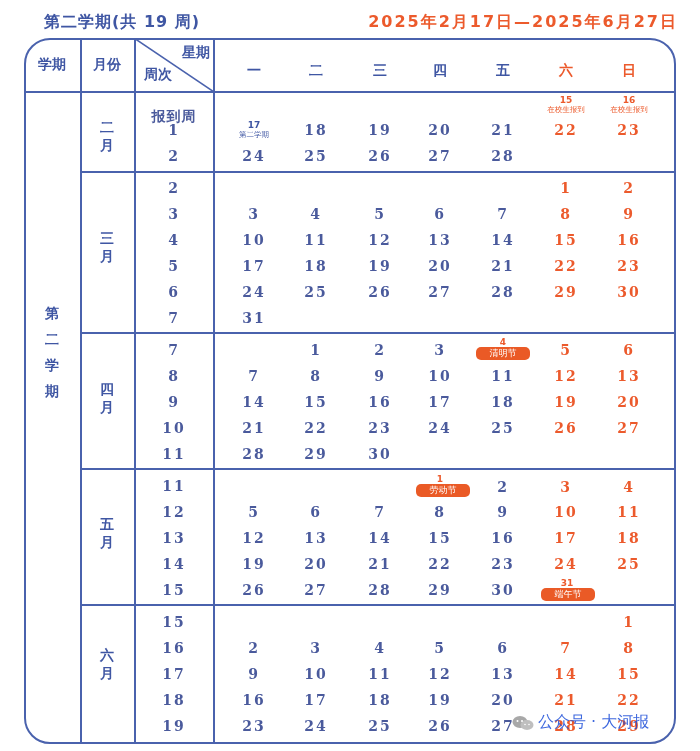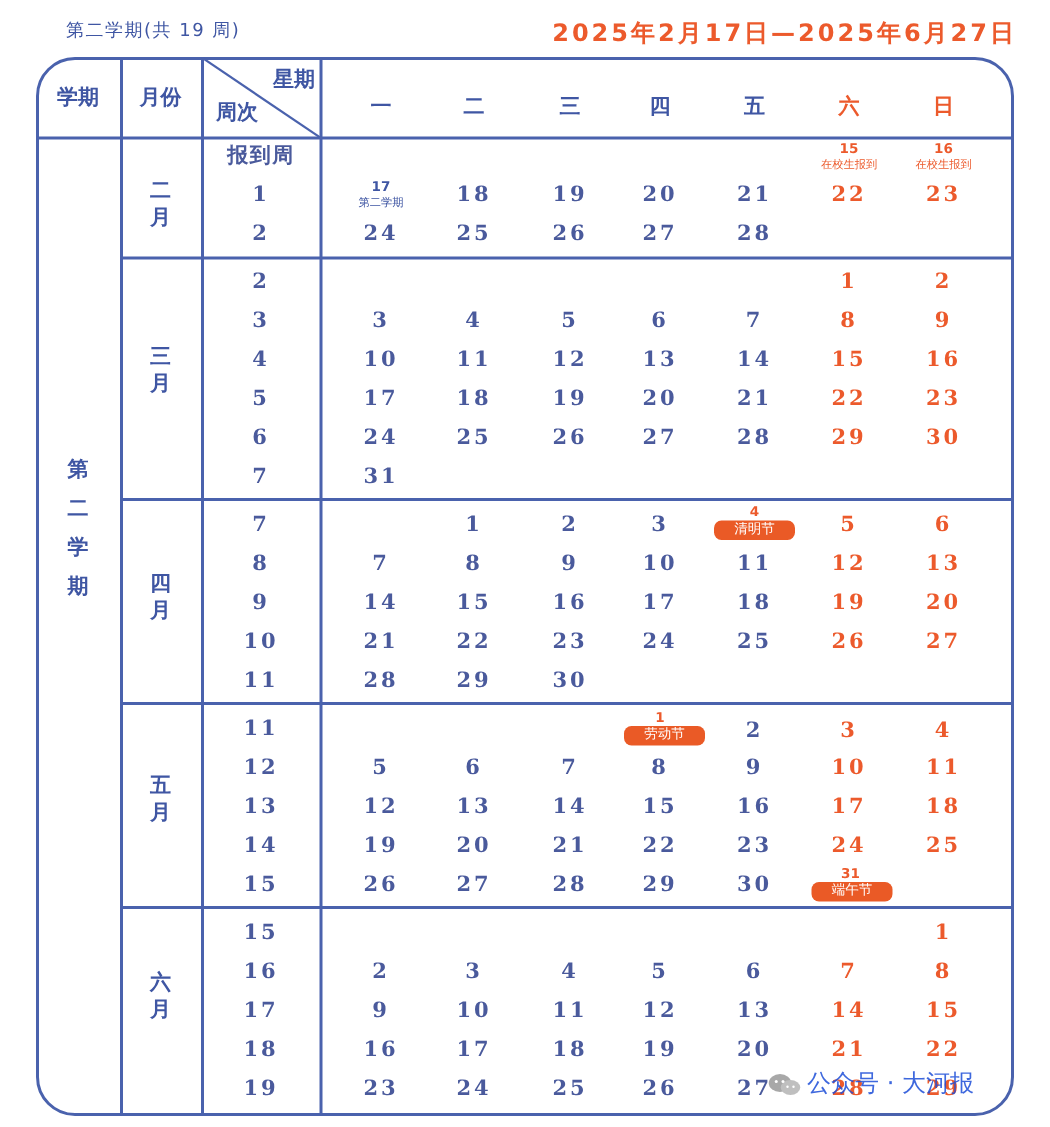--- a/index.html
+++ b/index.html
@@ -1,29 +1,29 @@
 <!DOCTYPE html>
 <html><head>
 <meta charset="utf-8">
 <style>
   html,body{margin:0;padding:0;background:#ffffff;}
   body{width:700px;height:751px;position:relative;overflow:hidden;font-family:"DejaVu Serif","Liberation Serif",serif;color:#3f56a3;}
-  .title-left{position:absolute;left:44px;top:12px;font-family:"DejaVu Sans","Liberation Sans",sans-serif;font-weight:normal;font-size:12px;color:#3f56a3;letter-spacing:1px;}
+  .title-left{position:absolute;left:44px;top:12px;font-family:"DejaVu Sans","Liberation Sans",sans-serif;font-weight:bold;font-size:16px;color:#3f56a3;letter-spacing:1px;}
   .title-right{position:absolute;right:22px;top:12px;font-family:"DejaVu Sans","Liberation Sans",sans-serif;font-weight:bold;font-size:16px;color:#ec5a2c;letter-spacing:2px;}
   .table{position:absolute;left:24px;top:38px;width:652px;height:706px;border:2.5px solid #4a62ad;border-radius:26px;box-sizing:border-box;}
   .vline{position:absolute;width:1.5px;background:#4a62ad;}
   .hline{position:absolute;height:1.5px;background:#4a62ad;}
   .hdr{position:absolute;font-family:"DejaVu Sans","Liberation Sans",sans-serif;font-weight:bold;font-size:14px;color:#3f56a3;text-align:center;}
   .hdr.weekend{color:#ec5a2c;}
   .diag{position:absolute;left:134px;top:38px;width:80px;height:54px;}
   .vert{position:absolute;font-family:"DejaVu Sans","Liberation Sans",sans-serif;font-weight:bold;font-size:14px;color:#3f56a3;text-align:center;line-height:26px;width:20px;}
   .cell{position:absolute;width:60px;text-align:center;font-size:14px;letter-spacing:2px;color:#4a5a9c;font-weight:bold;height:20px;line-height:20px;}
   .cell.weekend{color:#ec5a2c;}
   .week{position:absolute;width:80px;text-align:center;font-size:14px;letter-spacing:2px;color:#4a5a9c;font-weight:bold;line-height:20px;}
-  .week.cn{font-family:"DejaVu Sans","Liberation Sans",sans-serif;letter-spacing:1px;}
+  .week.cn{font-family:"DejaVu Sans","Liberation Sans",sans-serif;letter-spacing:1px;margin-top:12px;}
   .small-num{position:absolute;width:64px;text-align:center;font-family:"DejaVu Sans","Liberation Sans",sans-serif;font-size:9px;font-weight:bold;line-height:10px;}
   .small-note{position:absolute;width:64px;text-align:center;font-family:"DejaVu Sans","Liberation Sans",sans-serif;font-size:7.5px;line-height:10px;}
   .badge{position:absolute;width:54px;height:13px;border-radius:5px;background:#ea5a26;color:#fff;font-family:"DejaVu Sans","Liberation Sans",sans-serif;font-size:9px;line-height:13px;text-align:center;}
   .watermark{position:absolute;left:512px;top:712px;font-family:"DejaVu Sans","Liberation Sans",sans-serif;font-size:16px;color:#1d4ed8;opacity:0.85;display:flex;align-items:center;gap:4px;}
   .wm-icon{width:22px;height:16px;position:relative;}
 </style>
 </head>
 <body>
 
 <div class="title-left">第二学期(共 19 周)</div>

